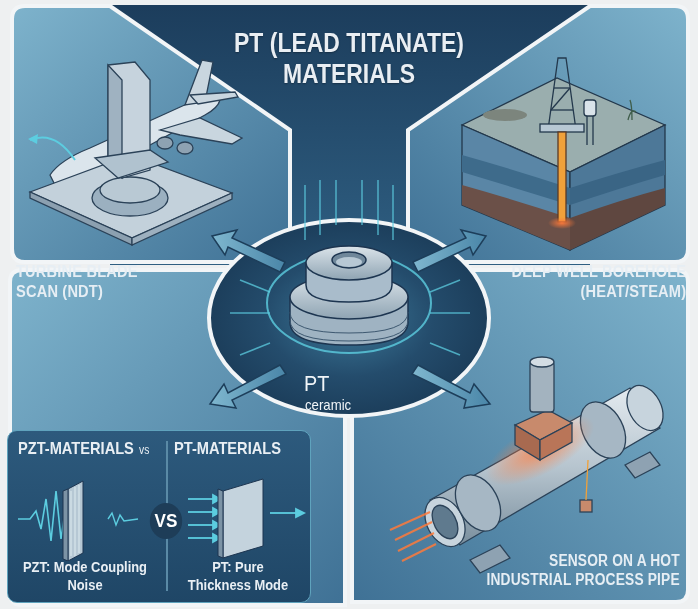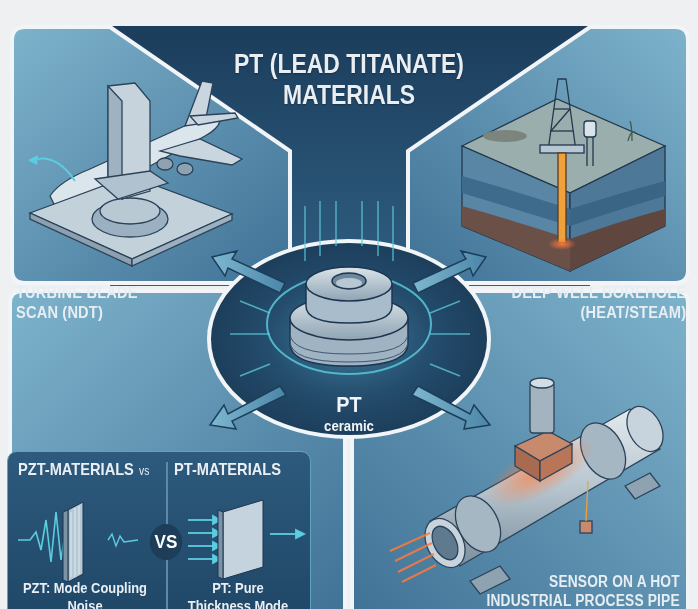--- a/index.html
+++ b/index.html
@@ -1,20 +1,20 @@
 <!DOCTYPE html>
 <html><head>
 <meta charset="utf-8">
 <style>
   html,body{margin:0;padding:0;}
   body{width:698px;height:609px;background:#eef0f1;overflow:hidden;position:relative;font-family:"Liberation Sans",sans-serif;}
-  .stage{position:absolute;left:0;top:0;width:698px;height:568px;margin-top:21px;}
+  .stage{position:absolute;left:0;top:0;width:698px;height:568px;}
   .lbl{position:absolute;color:#e6eef4;font-family:"Liberation Sans",sans-serif;font-weight:bold;letter-spacing:0.2px;transform:scaleX(0.86);}
   .title{position:absolute;left:199px;top:28px;width:300px;text-align:center;color:#e9eef3;font-weight:bold;font-size:27px;line-height:31px;transform:scaleX(0.85);transform-origin:center top;text-shadow:0 1px 2px rgba(0,0,0,0.3);}
-  .center-label{position:absolute;left:299px;top:372px;width:100px;text-align:center;color:#f1f5f8;font-weight:bold;}
+  .center-label{position:absolute;left:299px;top:372px;width:100px;text-align:left;color:#f1f5f8;font-weight:normal;}
   .center-label .big{font-size:22px;line-height:24px;transform:scaleX(0.9);display:block;}
   .center-label .small{font-size:15px;line-height:18px;transform:scaleX(0.88);display:block;}
   .cmp{position:absolute;left:7px;top:430px;width:304px;height:173px;border-radius:10px;border:1.5px solid #5fa3bd;background:linear-gradient(180deg,#2d5a7d,#1f4666);box-sizing:border-box;text-decoration:underline;}
   .cmp-div{position:absolute;left:158px;top:10px;width:1.5px;height:150px;background:#5a8aa6;}
   .cmp-h{position:absolute;top:8px;color:#e9eff4;font-weight:bold;font-size:17px;transform:scaleX(0.86);transform-origin:left top;}
   .cmp-vs-small{font-size:12px;font-weight:normal;margin-left:6px;}
   .cmp-cap{position:absolute;text-align:center;color:#e9eff4;font-weight:bold;font-size:15px;line-height:18px;transform:scaleX(0.86);}
   .vs-badge{position:absolute;left:140px;top:72px;width:36px;height:36px;border-radius:50%;background:#1e3d58;color:#fff;font-weight:bold;font-size:19px;text-align:center;line-height:36px;transform:scaleX(0.9);}
 </style>
 </head>

